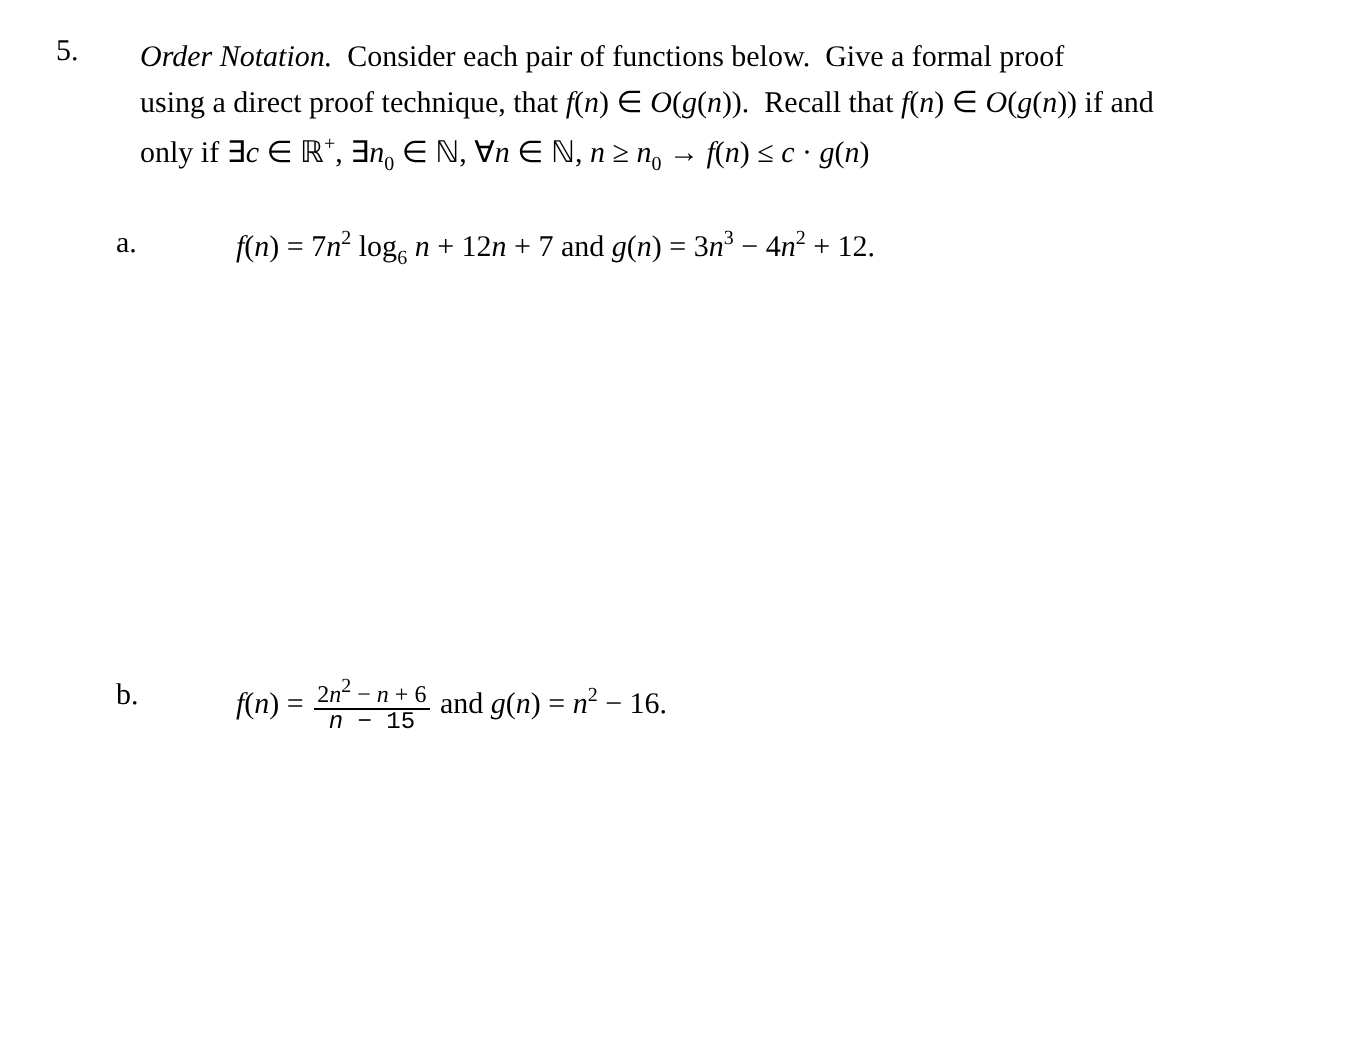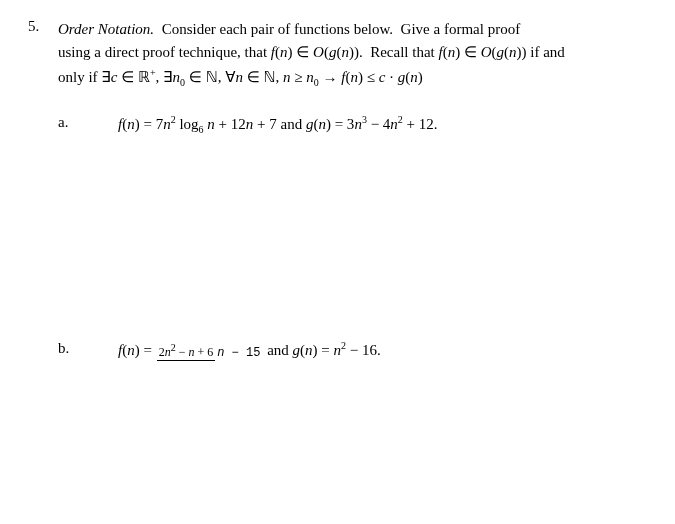--- a/index.html
+++ b/index.html
@@ -38,21 +38,21 @@
       padding-top: 0;
     }
 
     .problem-content {
       flex: 1;
     }
 
     .problem-text {
       font-size: 15px;
       line-height: 1.55;
-      margin-left: 0;
+      margin-left: 12px;
     }
 
     .sub-problems {
       margin-top: 18px;
       display: flex;
       flex-direction: column;
       gap: 0;
     }
 
     .sub-problem {
@@ -70,22 +70,22 @@
 
     .sub-content {
       flex: 1;
       font-size: 15px;
       line-height: 1.6;
     }
 
     
     .frac {
       display: inline-flex;
-      flex-direction: row;
-      align-items: flex-end;
+      flex-direction: column;
+      align-items: center;
       vertical-align: middle;
       font-size: 12px;
       line-height: 1.1;
       margin: 0 1px;
     }
 
     .frac .num {
       border-bottom: 1px solid #000;
       padding: 0 2px;
       text-align: center;

